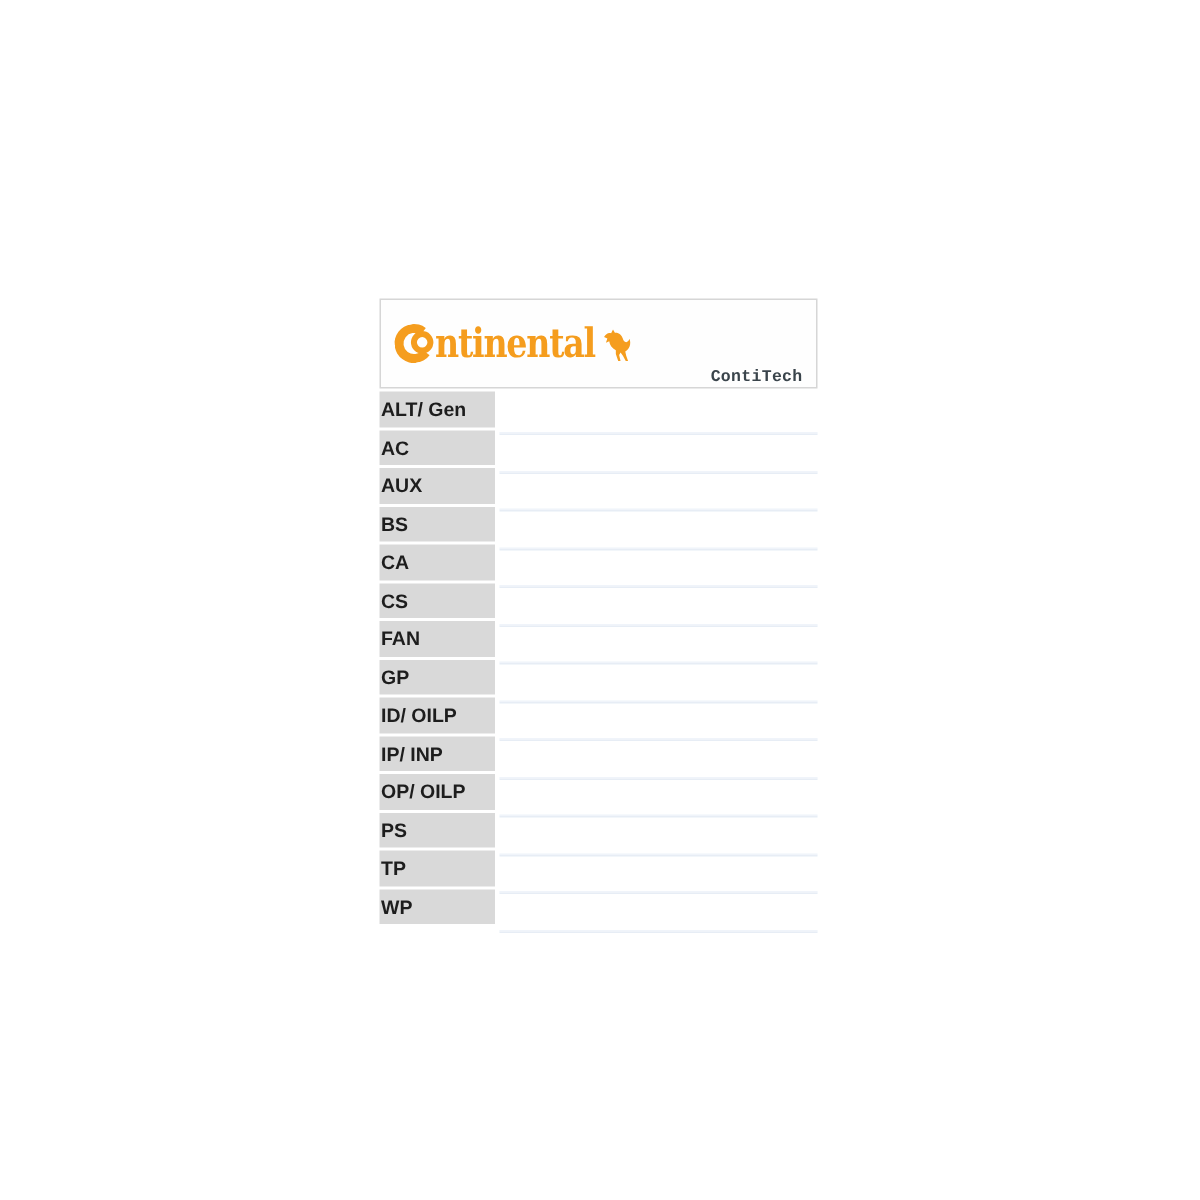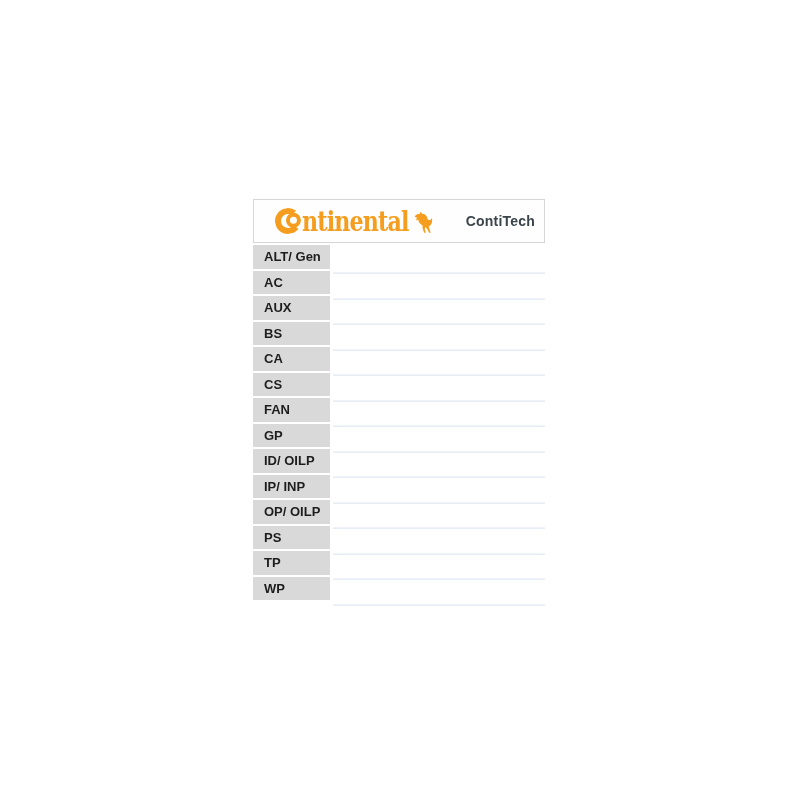--- a/index.html
+++ b/index.html
@@ -5,24 +5,24 @@
   html, body { margin:0; padding:0; }
   body {
     width:800px; height:800px; background:#ffffff; position:relative;
     font-family:"Liberation Sans", sans-serif;
     overflow:hidden;
   }
   .card { position:absolute; left:253px; top:199px; width:292px; }
 
   
   .brand-header {
-    box-sizing:border-box; height:44px; background:#fefefe;
+    box-sizing:border-box; height:60px; background:#fefefe;
     border:1px solid var(--header-border,#d6d6d6);
-    display:flex; align-items:center; justify-content:space-between;
-    padding:0 9px 0 21px;
+    display:flex; align-items:flex-end; justify-content:space-between;
+    padding:0 9px 0 9px;
   }
   .logo { display:flex; align-items:center; height:100%; }
   .c-ring {
     position:relative; box-sizing:border-box; flex:0 0 auto;
     width:26px; height:26px; border-radius:50%;
     border:6px solid var(--brand-orange,#F59D1E);
     border-right-color:transparent;
     transform:rotate(-8deg);
   }
   .o-ring {
@@ -35,39 +35,39 @@
     font-family:"DejaVu Serif", serif; font-weight:700;
     font-size:27px; line-height:1; letter-spacing:-1px;
     color:var(--brand-orange,#F59D1E);
     transform:scaleX(.82); transform-origin:left center;
     margin-left:1px; white-space:nowrap;
   }
   .horse-icon { margin-left:-18px; flex:0 0 auto; transform:translateY(1px); }
   .horse-icon svg { display:block; }
   .horse-icon path { fill:var(--brand-orange,#F59D1E); }
   .subbrand {
-    font-size:14px; font-weight:700; letter-spacing:.2px;
-    color:var(--subbrand-text,#3A444B); white-space:nowrap;
+    font-size:11px; font-weight:700; letter-spacing:.2px;
+    color:var(--subbrand-text,#3A444B); white-space:nowrap;font-family:Liberation Mono, monospace;
   }
 
   
   .legend {
     margin-top:2px;
     display:grid;
     grid-template-columns:77px 212px;
     column-gap:3px; row-gap:2px;
     grid-auto-rows:23.5px;
   }
   .legend-row { display:contents; }
   .cell {
     box-sizing:border-box; display:flex; align-items:center;
     padding-left:10px; font-size:13px; font-weight:700;
     color:var(--text,#1D1D1D); white-space:nowrap; overflow:hidden;
   }
-  .abbr { background:var(--abbr-cell-bg,#D9D9D9); padding-left:11px; }
+  .abbr { background:var(--abbr-cell-bg,#D9D9D9); padding-left:1px; }
   .desc {
     background:var(--desc-cell-bg,#FCFDFF);
     border-top:1px solid #F0F4FA; border-bottom:1px solid #E7EDF5;margin-top:27px;
   }
 </style>
 </head>
 <body>
 
 <div class="card">
 

